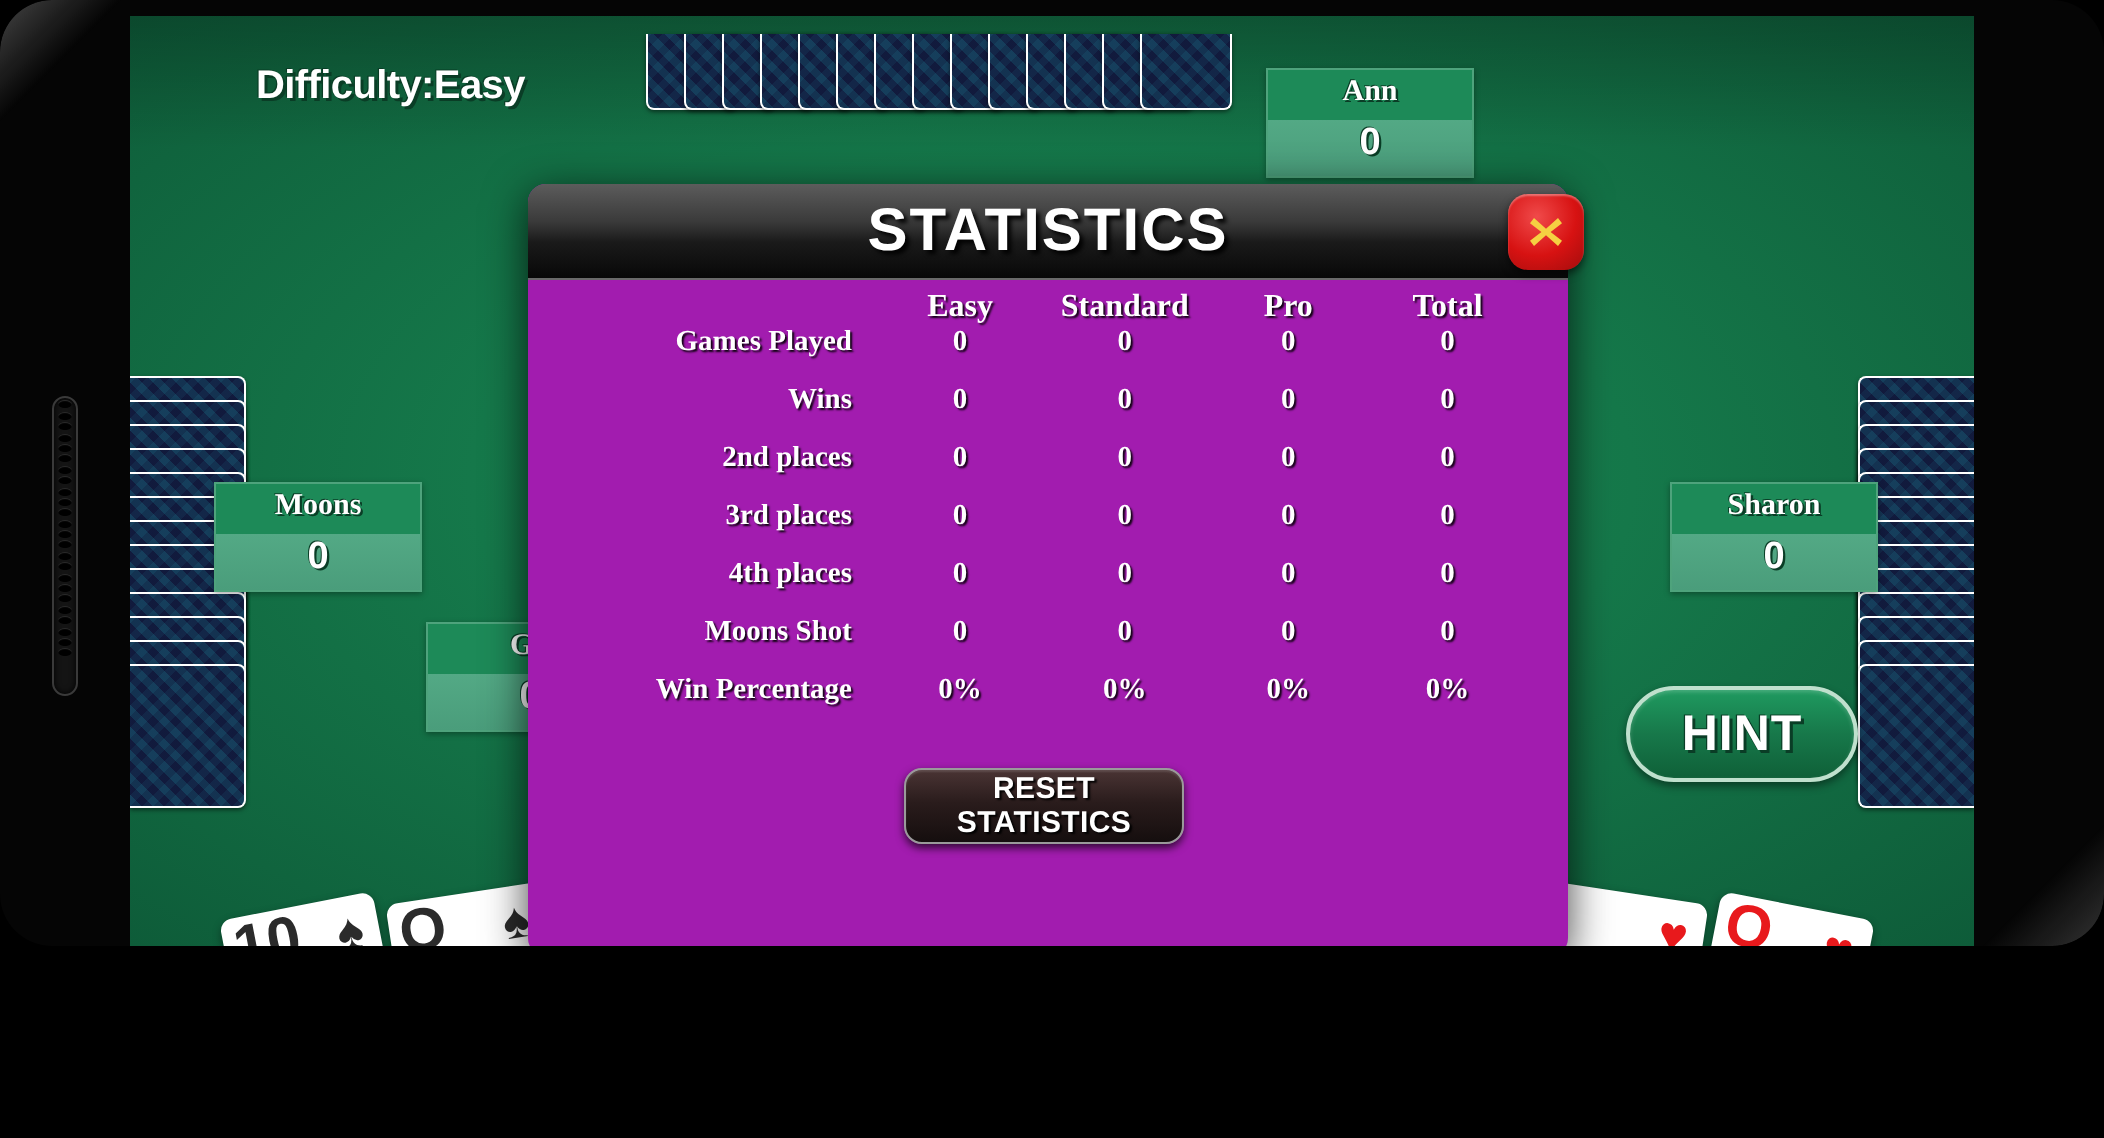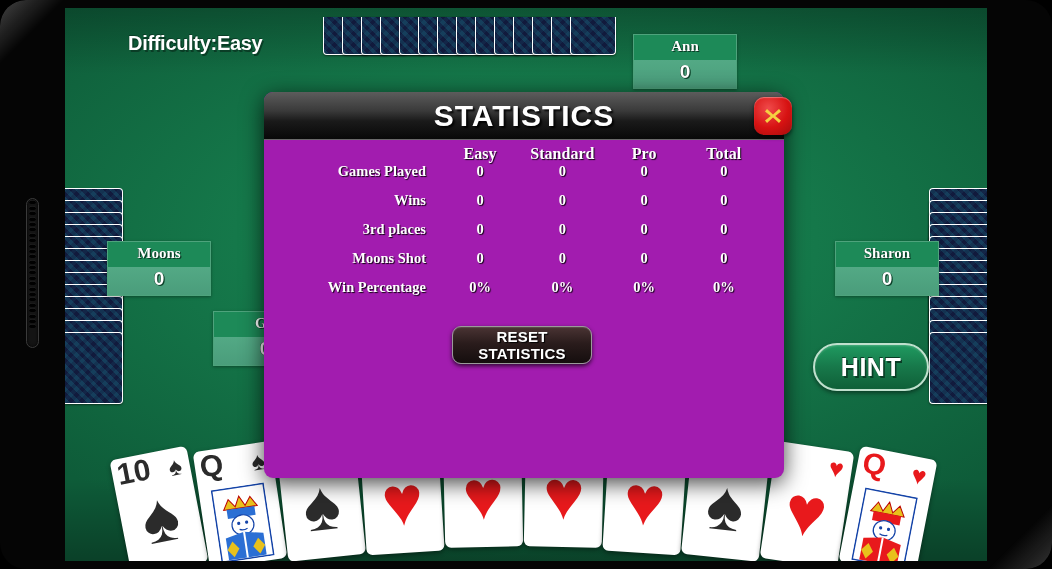--- a/index.html
+++ b/index.html
@@ -6,21 +6,21 @@
   html, body {
     width: 1052px; height: 569px;
     background: #000;
     font-family: "Liberation Sans", sans-serif;
     overflow: hidden;
   }
 
   
   #device {
     position: relative;
-    width: 1052px; height: 569px;
+    width: 1052px; height: 473px;
     background: #050505;
     border-radius: 26px;
     overflow: hidden;
   }
   #bezel-gloss {
     position: absolute; inset: 0;
     border-radius: 26px;
     background:
       linear-gradient(135deg, rgba(120,120,120,.55) 0%, rgba(40,40,40,0) 4%),
       linear-gradient(315deg, rgba(110,110,110,.45) 0%, rgba(40,40,40,0) 4%);
@@ -465,21 +465,35 @@
               <td class="val">0</td>
             </tr>
             <tr>
               <td class="row-label">Wins</td>
               <td class="val">0</td>
               <td class="val">0</td>
               <td class="val">0</td>
               <td class="val">0</td>
             </tr>
             <tr>
+              <td class="row-label">2nd places</td>
+              <td class="val">0</td>
+              <td class="val">0</td>
+              <td class="val">0</td>
+              <td class="val">0</td>
+            </tr>
+            <tr>
               <td class="row-label">3rd places</td>
+              <td class="val">0</td>
+              <td class="val">0</td>
+              <td class="val">0</td>
+              <td class="val">0</td>
+            </tr>
+            <tr>
+              <td class="row-label">4th places</td>
               <td class="val">0</td>
               <td class="val">0</td>
               <td class="val">0</td>
               <td class="val">0</td>
             </tr>
             <tr>
               <td class="row-label">Moons Shot</td>
               <td class="val">0</td>
               <td class="val">0</td>
               <td class="val">0</td>

